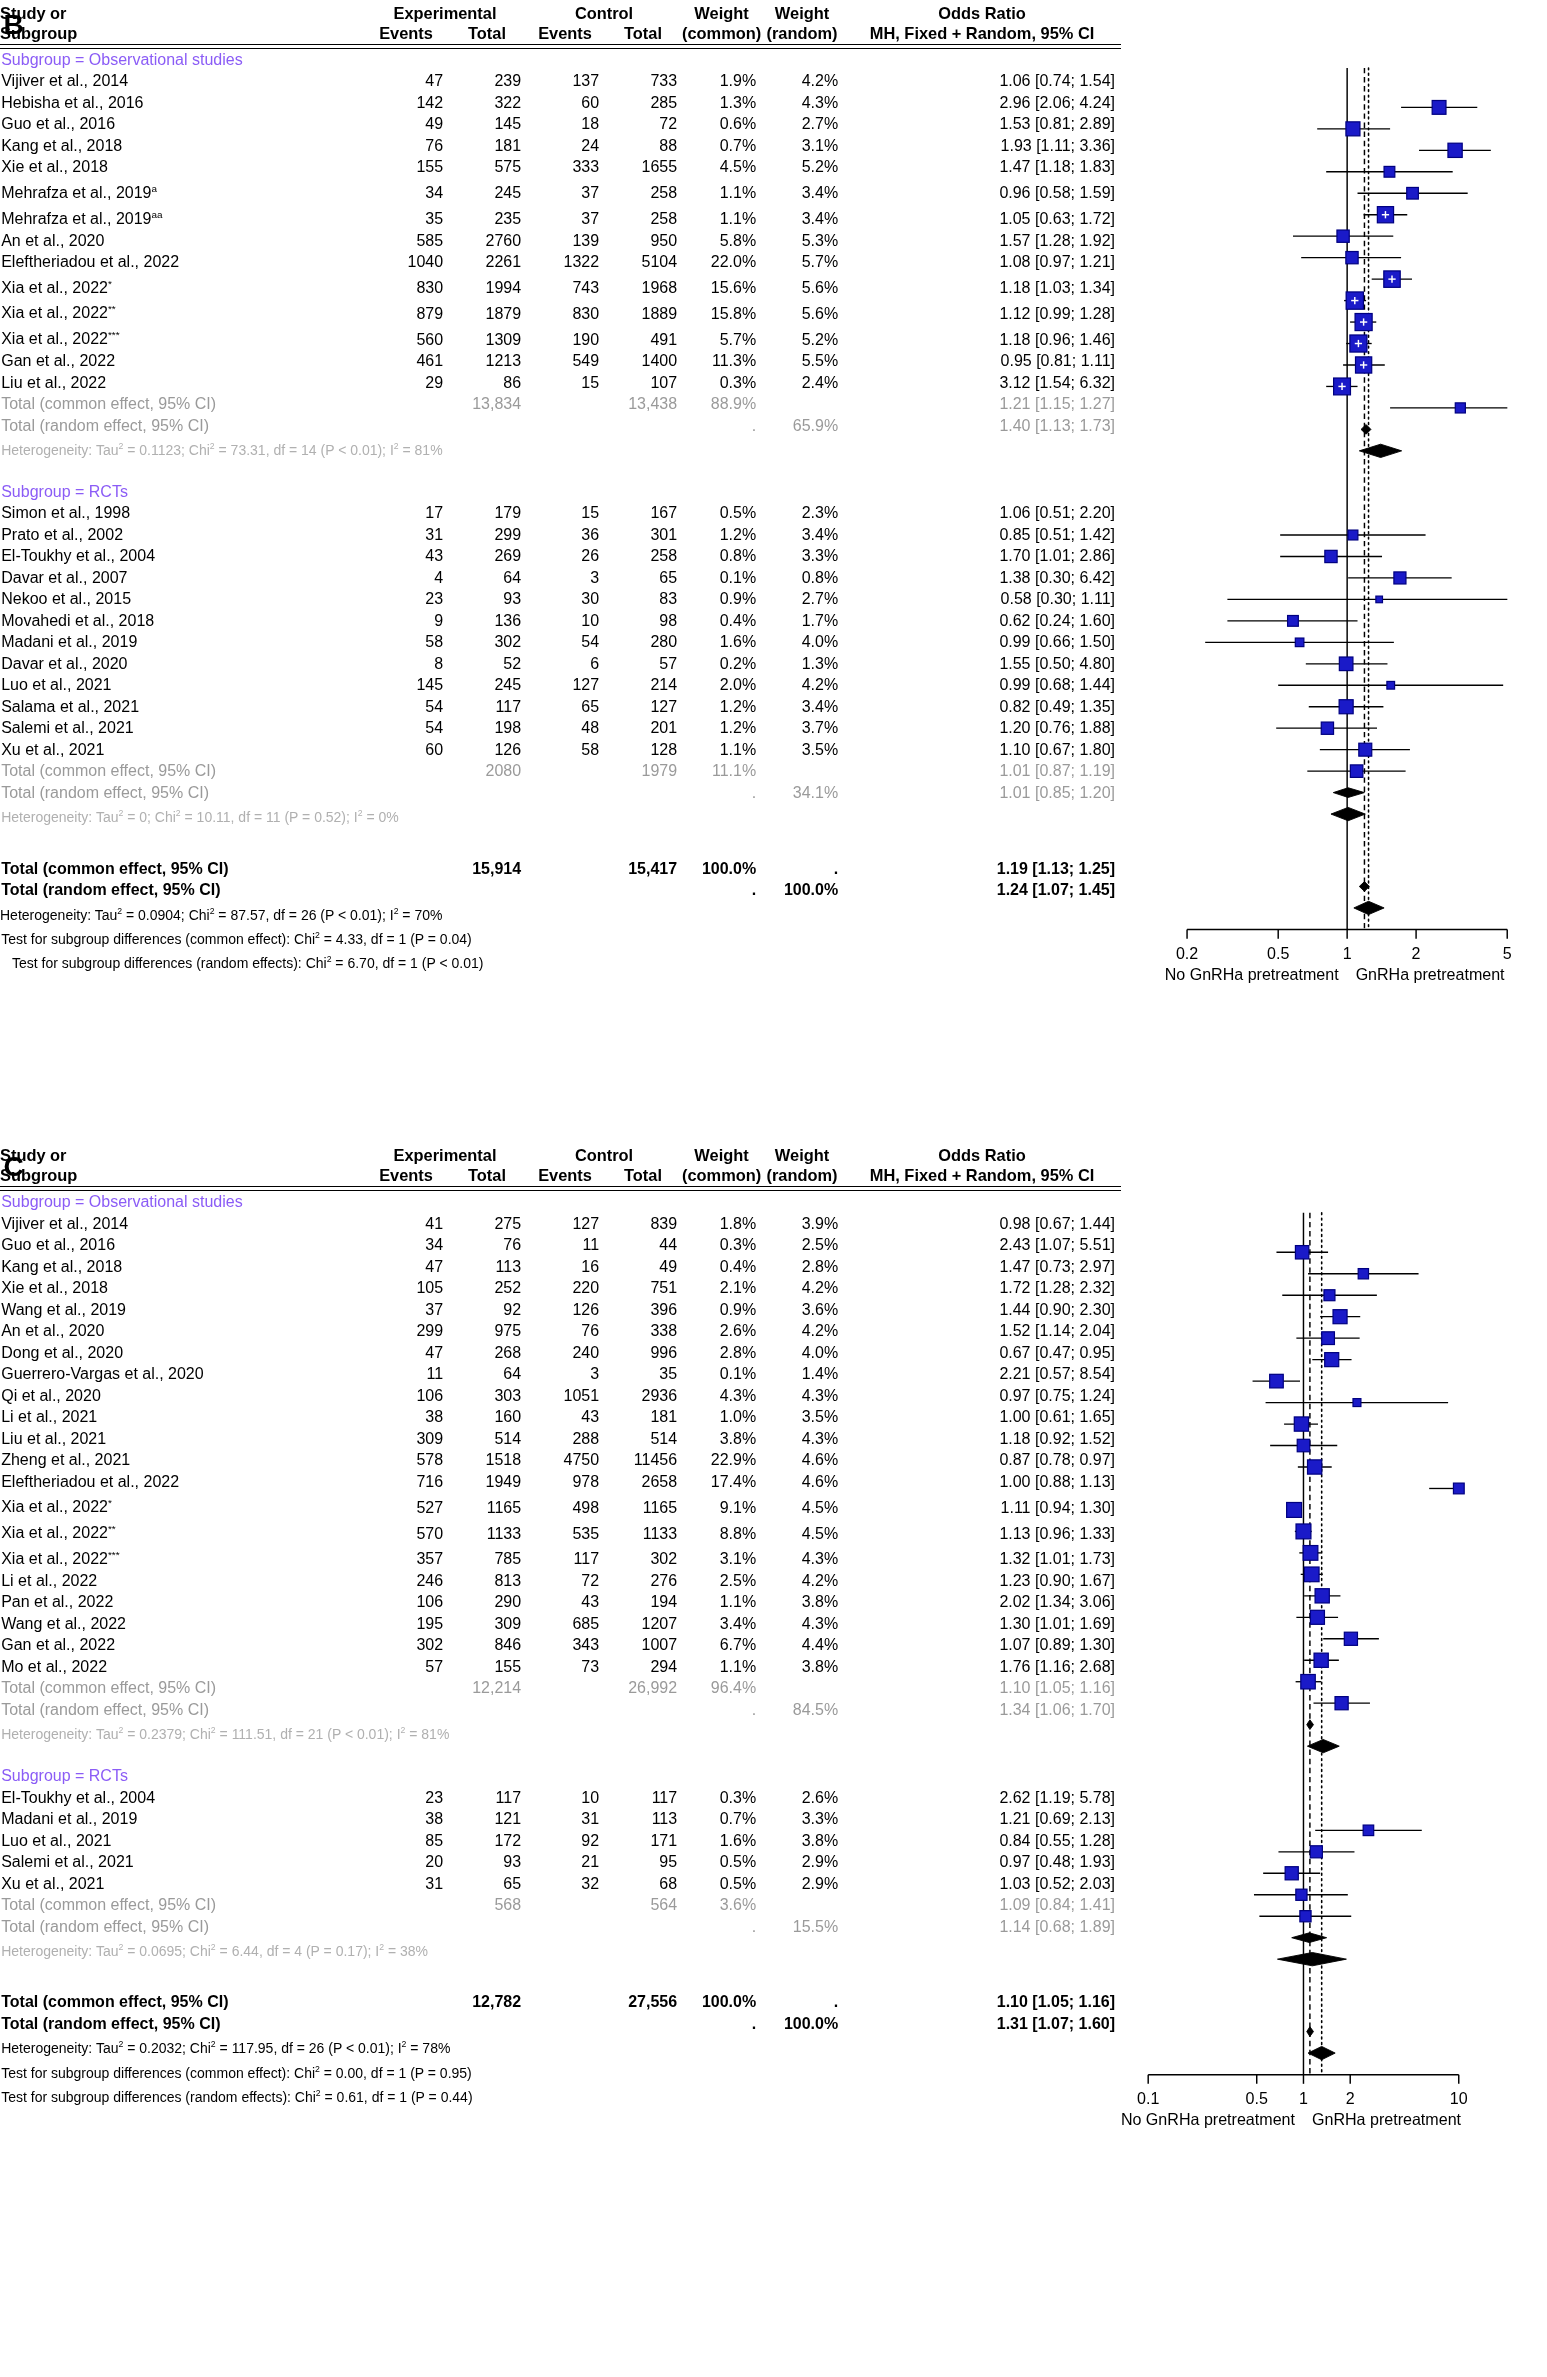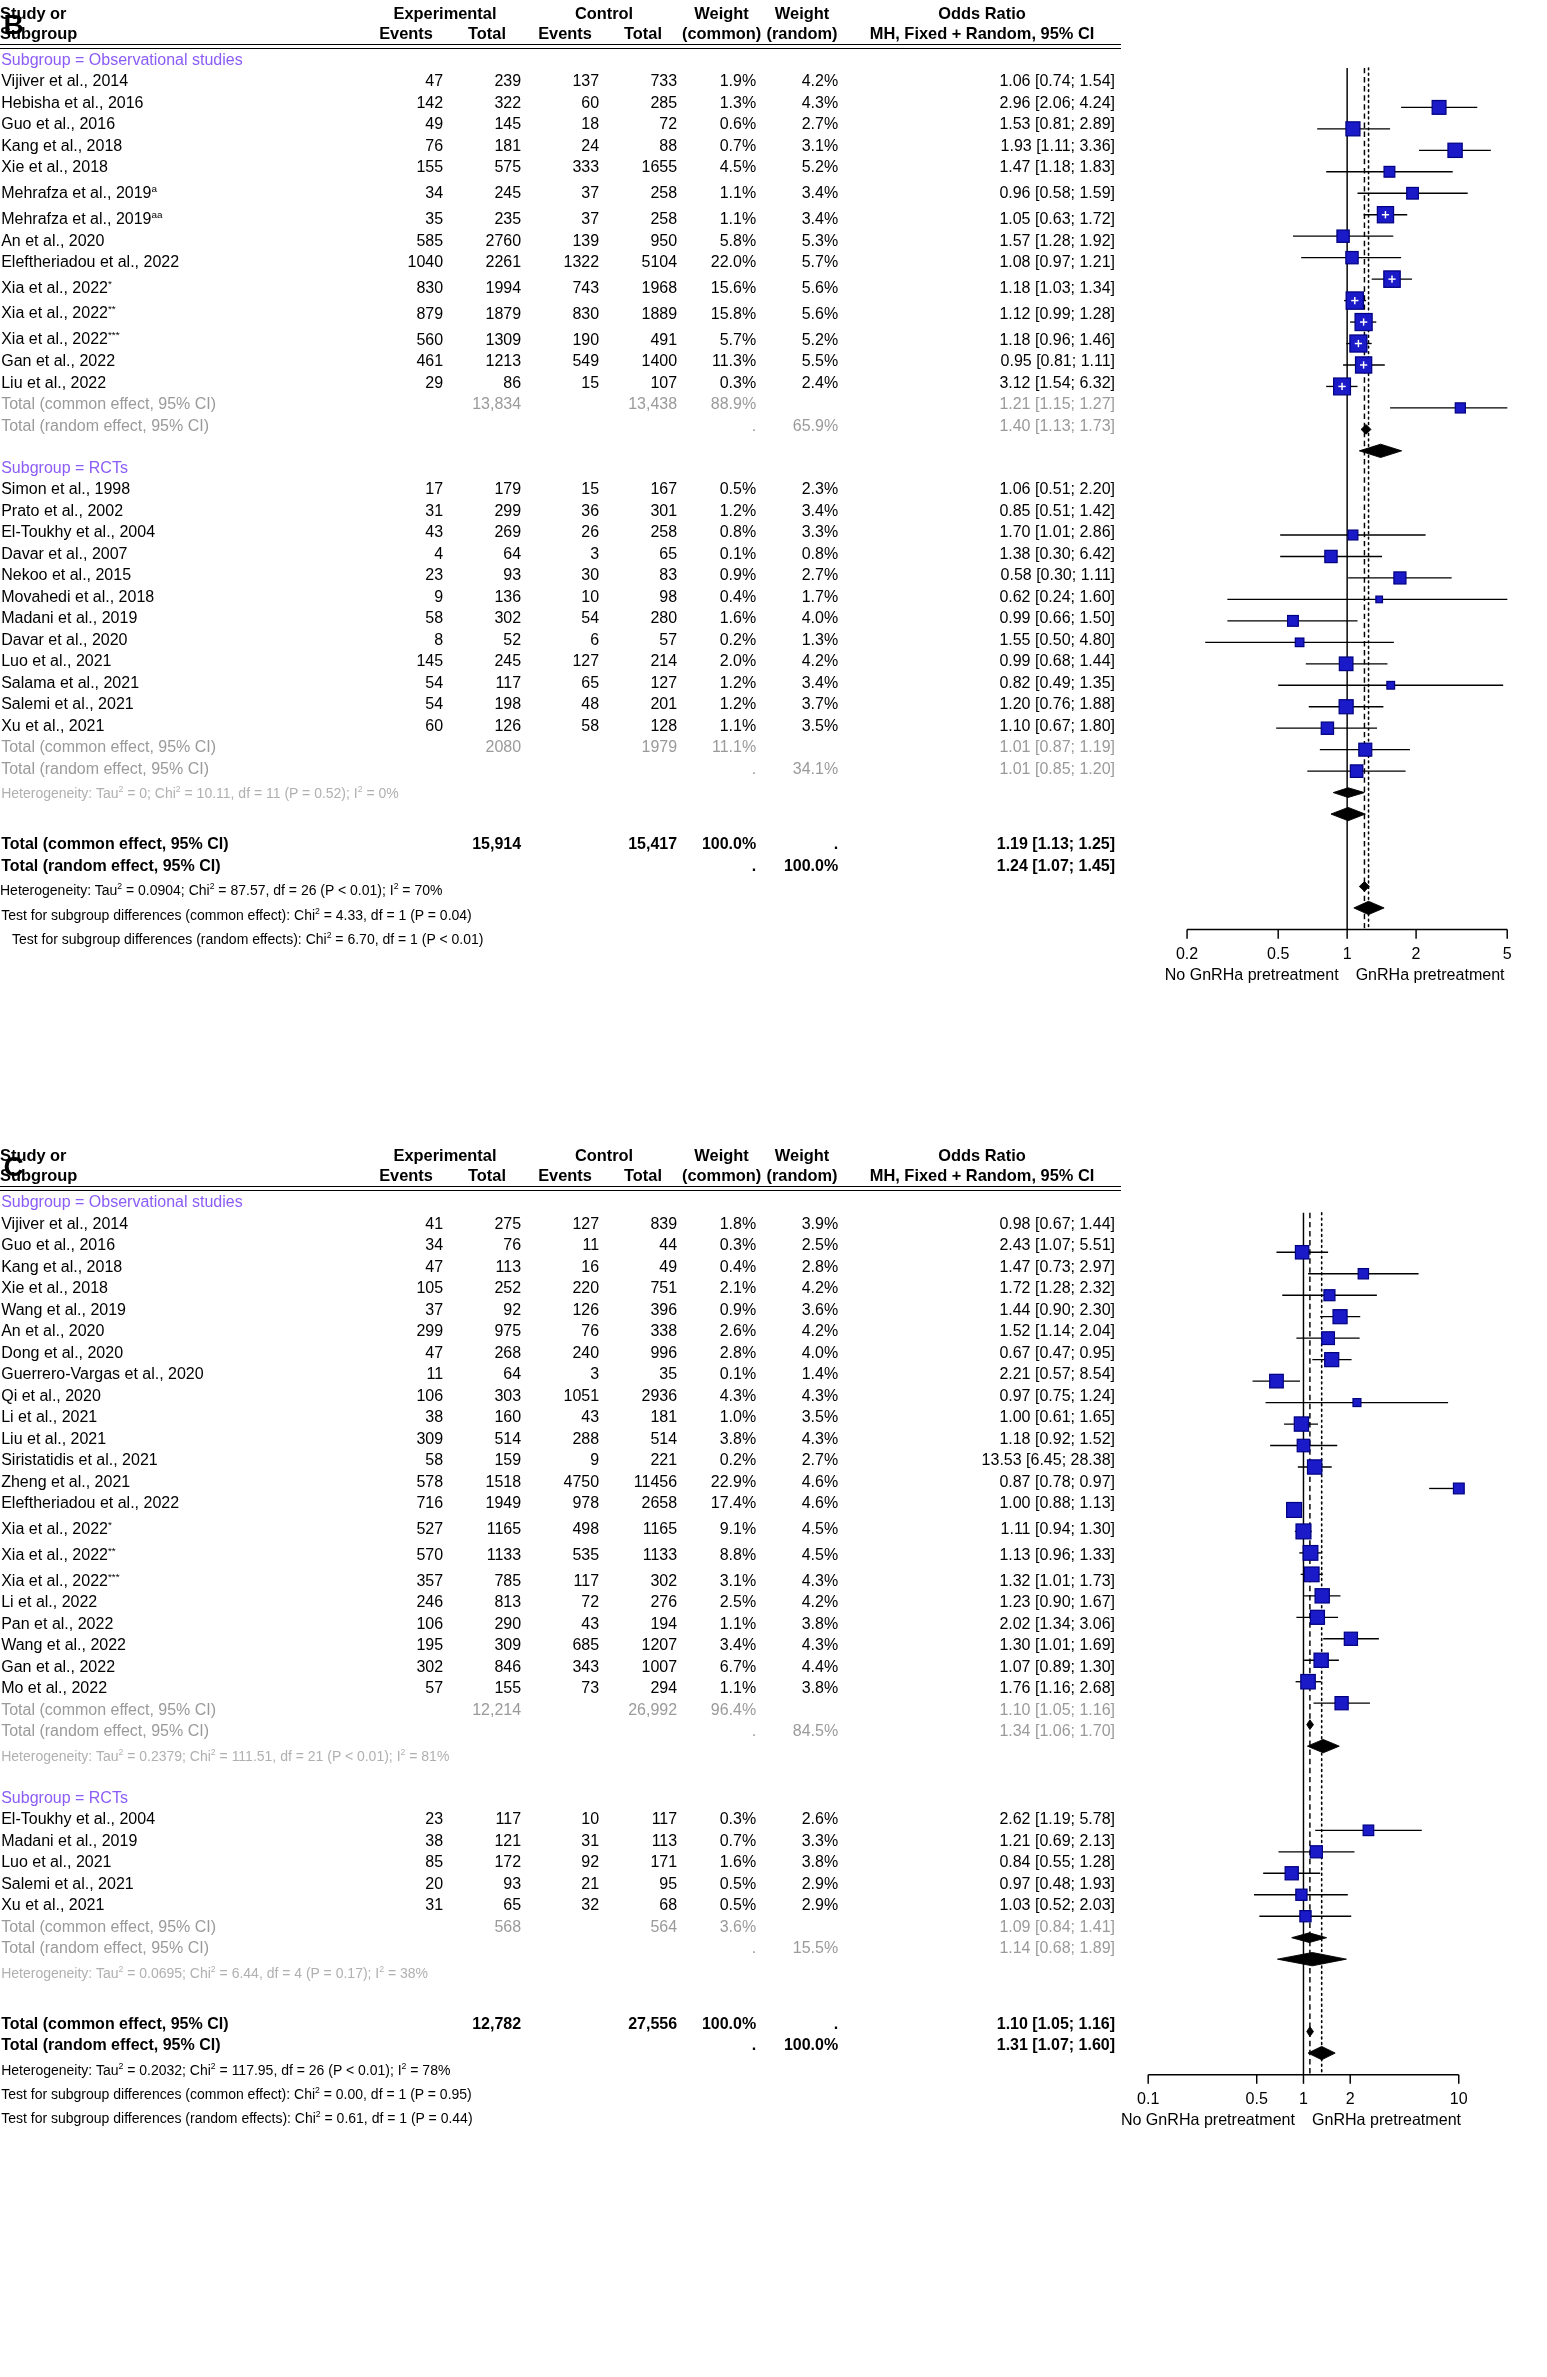--- a/index.html
+++ b/index.html
@@ -254,20 +254,23 @@
         <tr class="row tot">
           <td class="study">Total (random effect, 95% CI)</td>
           <td class="num"></td>
           <td class="num"></td>
           <td class="num"></td>
           <td class="num"></td>
           <td class="num">.</td>
           <td class="num">65.9%</td>
           <td class="or">1.40 [1.13; 1.73]</td>
         </tr>
+        <tr class="het">
+          <td colspan="8" style="padding-left: 1.2px;">Heterogeneity: Tau<sup>2</sup> = 0.1123; Chi<sup>2</sup> = 73.31, df = 14 (P &lt; 0.01); I<sup>2</sup> = 81%</td>
+        </tr>
         <tr class="spacer">
           <td colspan="8" style="height: 20.6px;"></td>
         </tr>
         <tr class="sub">
           <td colspan="8" style="padding-left: 1.2px;">Subgroup = RCTs</td>
         </tr>
         <tr class="row">
           <td class="study">Simon et al., 1998</td>
           <td class="num">17</td>
           <td class="num">179</td>
@@ -737,30 +740,20 @@
           <td class="study">Liu et al., 2021</td>
           <td class="num">309</td>
           <td class="num">514</td>
           <td class="num">288</td>
           <td class="num">514</td>
           <td class="num">3.8%</td>
           <td class="num">4.3%</td>
           <td class="or">1.18 [0.92;  1.52]</td>
         </tr>
         <tr class="row">
-          <td class="study">Siristatidis et al., 2021</td>
-          <td class="num">58</td>
-          <td class="num">159</td>
-          <td class="num">9</td>
-          <td class="num">221</td>
-          <td class="num">0.2%</td>
-          <td class="num">2.7%</td>
-          <td class="or">13.53 [6.45; 28.38]</td>
-        </tr>
-        <tr class="row">
           <td class="study">Zheng et al., 2021</td>
           <td class="num">578</td>
           <td class="num">1518</td>
           <td class="num">4750</td>
           <td class="num">11456</td>
           <td class="num">22.9%</td>
           <td class="num">4.6%</td>
           <td class="or">0.87 [0.78;  0.97]</td>
         </tr>
         <tr class="row">

